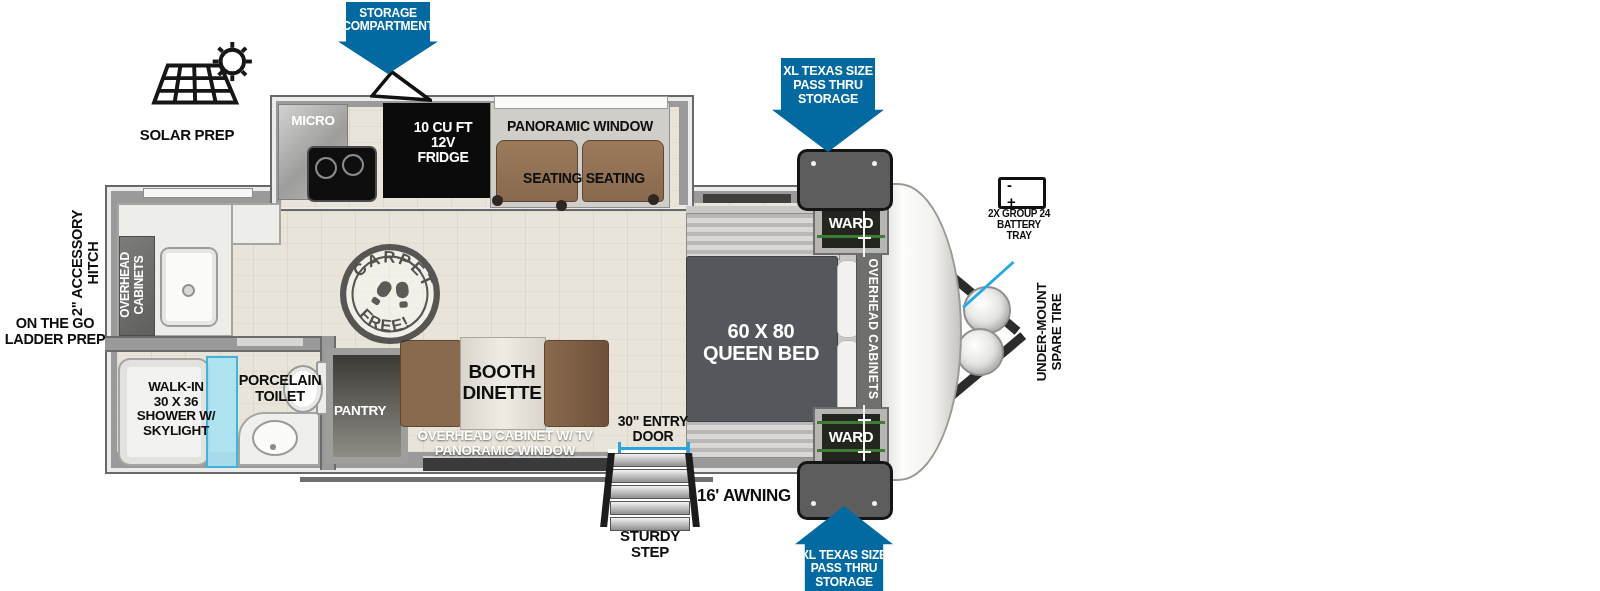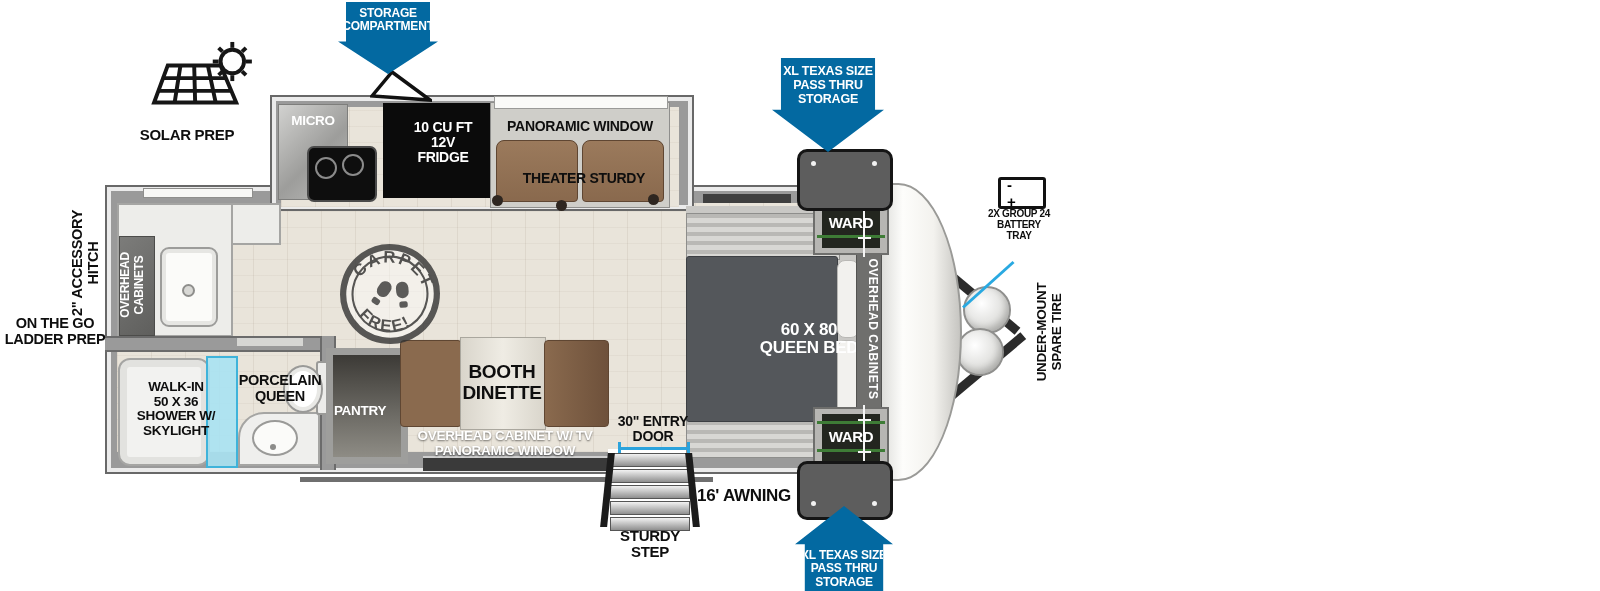--- a/index.html
+++ b/index.html
@@ -95,21 +95,21 @@
 FRIDGE</div>
 
   <div class="abs" style="left:490px;top:102px;width:178px;height:104px;background:#cfcec9;border:1px solid #8e8e8c;z-index:11;"></div>
   <div class="abs" style="left:494px;top:96px;width:172px;height:11px;background:#fafaf8;border:1px solid #9a9a98;z-index:12;"></div>
   <div class="abs" style="left:496px;top:140px;width:80px;height:60px;background:linear-gradient(180deg,#9b7a5c,#81604616);background-color:#8a6a4e;border:1px solid #5f4632;border-radius:8px 8px 4px 4px;z-index:12;"></div>
   <div class="abs" style="left:582px;top:140px;width:80px;height:60px;background:linear-gradient(180deg,#9b7a5c,#81604616);background-color:#8a6a4e;border:1px solid #5f4632;border-radius:8px 8px 4px 4px;z-index:12;"></div>
   <div class="abs" style="left:492px;top:195px;width:11px;height:11px;border-radius:50%;background:#2e2620;z-index:13;"></div>
   <div class="abs" style="left:556px;top:200px;width:11px;height:11px;border-radius:50%;background:#2e2620;z-index:13;"></div>
   <div class="abs" style="left:648px;top:194px;width:11px;height:11px;border-radius:50%;background:#2e2620;z-index:13;"></div>
   <div class="lbl" style="left:492px;top:119px;width:176px;font-size:14px;">PANORAMIC WINDOW</div>
-  <div class="lbl" style="left:508px;top:171px;width:152px;font-size:14px;">THEATER STURDY</div>
+  <div class="lbl" style="left:508px;top:171px;width:152px;font-size:14px;">SEATING SEATING</div>
 
   <svg class="abs" viewBox="0 0 100 100" style="left:338px;top:242px;width:104px;height:104px;transform:rotate(10deg);opacity:.8;z-index:14;">
     <circle cx="50" cy="50" r="45" fill="rgba(255,255,255,0.55)" stroke="#333" stroke-width="6"></circle>
     <circle cx="50" cy="50" r="36" fill="none" stroke="#333" stroke-width="2"></circle>
     <defs>
       <path id="arcTop" d="M 16,54 A 34,34 0 0 1 84,54"></path>
       <path id="arcBot" d="M 12,48 A 38,38 0 0 0 88,48"></path>
     </defs>
     <text font-size="16" font-weight="bold" fill="#2e2e2e" letter-spacing="2">
       <textPath href="#arcTop" startOffset="50%" text-anchor="middle">CARPET</textPath>
@@ -143,21 +143,21 @@
   <div class="abs" style="left:544px;top:340px;width:63px;height:85px;background:linear-gradient(90deg,#8a6a4e,#6e513b);border:1px solid #5f4632;border-radius:4px;z-index:11;"></div>
   <div class="lbl" style="left:452px;top:362px;width:100px;font-size:19px;z-index:12;">BOOTH
 DINETTE</div>
   <div class="lbl lbl-w" style="left:396px;top:429px;width:218px;font-size:13.5px;text-shadow:0 1px 2px rgba(0,0,0,.55);z-index:31;">OVERHEAD CABINET W/ TV
 PANORAMIC WINDOW</div>
 
   <div class="abs" style="left:686px;top:206px;width:174px;height:250px;background:#c9c8c5;z-index:11;"></div>
   <div class="abs ribs" style="left:686px;top:213px;width:152px;height:45px;z-index:12;"></div>
   <div class="abs ribs" style="left:686px;top:418px;width:152px;height:38px;z-index:12;"></div>
   <div class="abs" style="left:686px;top:256px;width:150px;height:164px;background:#54575b;border:1px solid #3c3f43;border-radius:3px;z-index:13;"></div>
-  <div class="lbl lbl-w" style="left:686px;top:321px;width:150px;font-size:17px;z-index:14;margin-left:48px;">60 X 80
+  <div class="lbl lbl-w" style="left:686px;top:321px;width:150px;font-size:20px;z-index:14;">60 X 80
 QUEEN BED</div>
   <div class="abs" style="left:837px;top:260px;width:20px;height:76px;background:#f2f1ee;border:1px solid #b9b8b5;border-radius:8px;z-index:13;"></div>
   <div class="abs" style="left:837px;top:340px;width:20px;height:76px;background:#f2f1ee;border:1px solid #b9b8b5;border-radius:8px;z-index:13;"></div>
   <div class="abs" style="left:856px;top:250px;width:24px;height:158px;background:#6f6f6d;border:1px solid #535351;z-index:14;"></div>
   <div class="lbl lbl-w" style="left:790px;top:318px;width:156px;height:22px;font-size:12px;letter-spacing:.5px;transform:rotate(90deg);z-index:15;">OVERHEAD CABINETS</div>
 
   <div class="abs ward" style="left:813px;top:193px;width:72px;height:58px;">
     <div class="inner"></div>
     <div class="stripe" style="top:12px;"></div>
     <div class="stripe" style="top:40px;"></div>
@@ -179,25 +179,25 @@
   <div class="abs passbox" style="left:797px;top:149px;width:90px;height:56px;">
     <div class="dot" style="left:11px;top:9px;"></div>
     <div class="dot" style="left:72px;top:9px;"></div>
   </div>
   <div class="abs passbox" style="left:797px;top:461px;width:90px;height:53px;">
     <div class="dot" style="left:11px;top:37px;"></div>
     <div class="dot" style="left:72px;top:37px;"></div>
   </div>
 
   <div class="lbl" style="left:112px;top:380px;width:128px;font-size:13.5px;">WALK-IN
-50 X 36
+30 X 36
 SHOWER W/
 SKYLIGHT</div>
   <div class="lbl" style="left:224px;top:373px;width:112px;font-size:14.5px;">PORCELAIN
-QUEEN</div>
+TOILET</div>
 
   <div class="lbl" style="left:610px;top:414px;width:86px;font-size:14px;">30" ENTRY
 DOOR</div>
   <div class="abs" style="left:618px;top:447px;width:72px;height:3px;background:#2ba3dc;z-index:32;"></div>
   <div class="abs" style="left:618px;top:442px;width:3px;height:12px;background:#2ba3dc;z-index:32;"></div>
   <div class="abs" style="left:687px;top:442px;width:3px;height:12px;background:#2ba3dc;z-index:32;"></div>
   <div class="abs" style="left:610px;top:453px;width:80px;height:74px;z-index:33;">
     <div class="abs" style="left:-6px;top:0;width:7px;height:74px;background:#1c1c1c;transform:skewX(-6deg);"></div>
     <div class="abs" style="right:-6px;top:0;width:7px;height:74px;background:#1c1c1c;transform:skewX(6deg);"></div>
     <div class="step-bar"></div>

